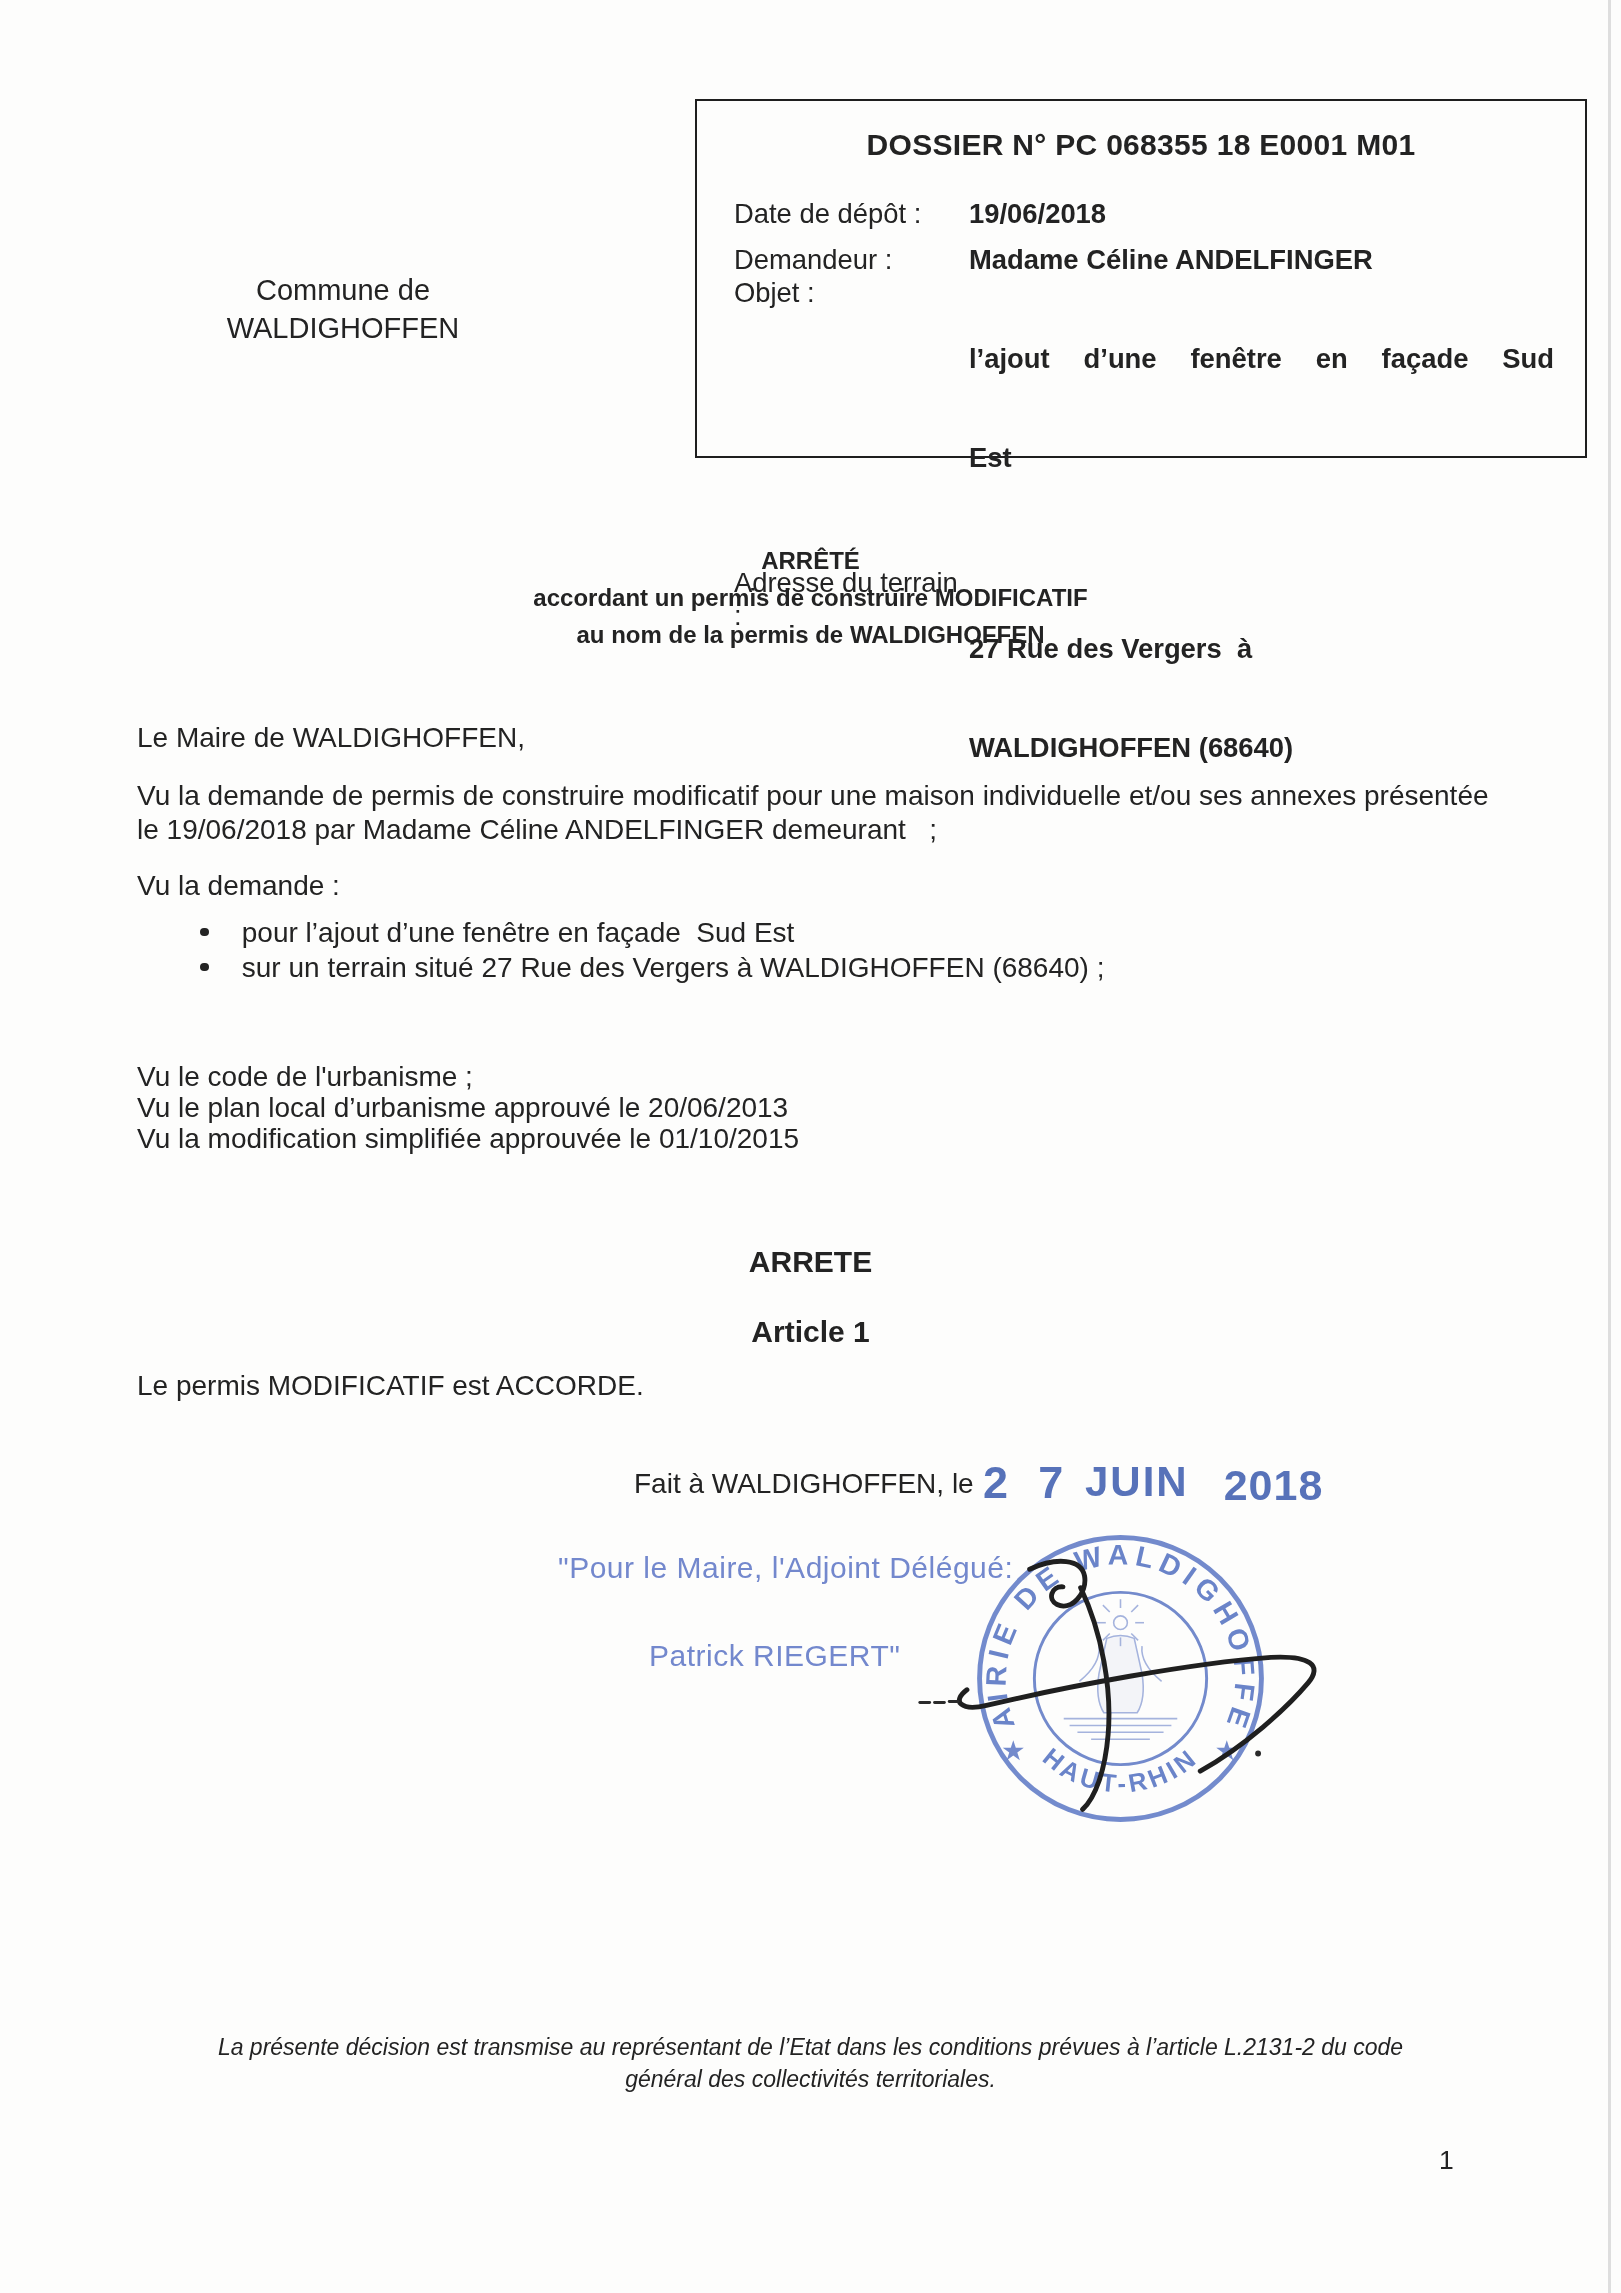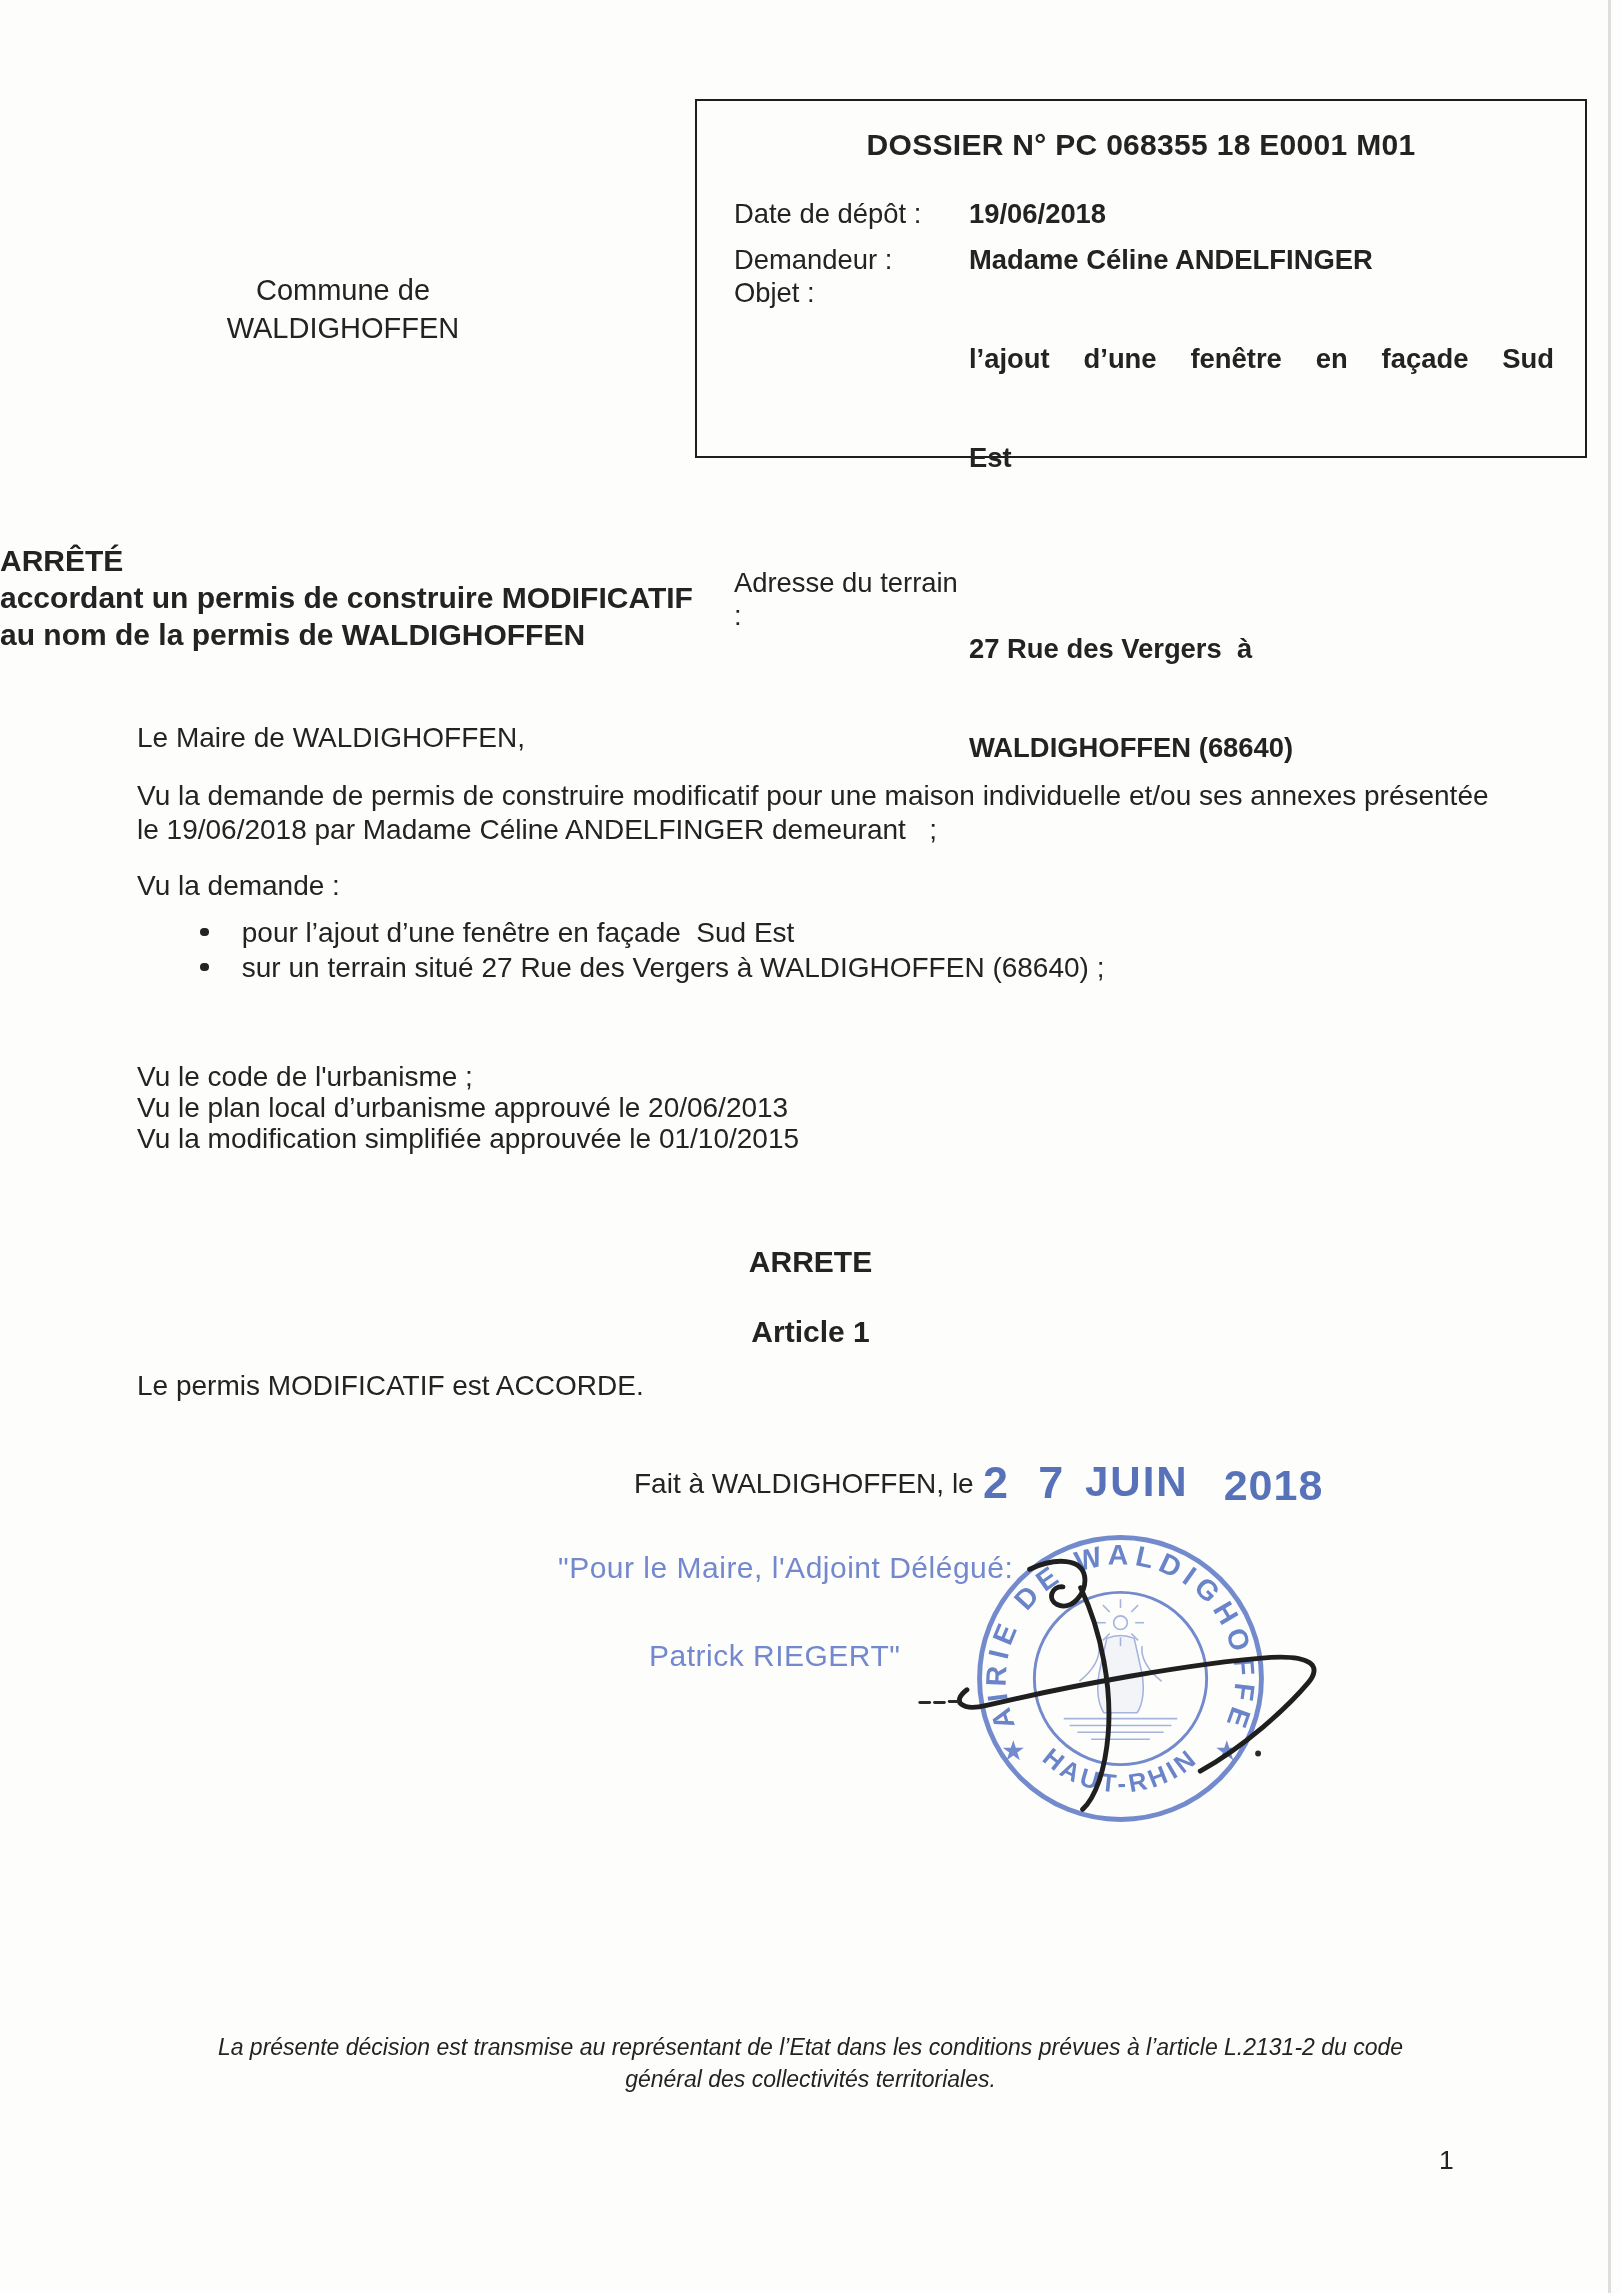--- a/index.html
+++ b/index.html
@@ -19,21 +19,21 @@
   .dossier-title{text-align:center;margin-top:26.5px;font-size:30px;font-weight:bold;letter-spacing:0.3px;}
   .dossier-rows{margin:35px 31px 0 37px;font-size:27.4px;}
   .drow{display:flex;line-height:33px;}
   .drow.gap-after{margin-bottom:13.7px;}
   .drow.gap-before{margin-top:25.5px;}
   .dlabel{width:235px;flex:none;}
   .dvalue{flex:1;font-weight:bold;white-space:pre-wrap;}
   .just{text-align:justify;text-align-last:justify;}
 
   
-  .doc-title{left:0;top:542px;width:1621px;text-align:left;font-weight:bold;font-size:30px;line-height:37px;}
+  .doc-title{left:0;top:542px;width:1621px;text-align:center;font-weight:bold;font-size:24px;line-height:37px;}
 
   .body-text{font-size:28px;}
   .maire-line{left:137px;top:722px;}
   .p1{left:137px;top:779px;line-height:34px;}
   .vu-demande{left:137px;top:870px;}
   .bullets{left:137px;top:915px;line-height:35px;}
   .bullet{display:flex;align-items:flex-start;}
   .bullet-dot{width:8.8px;height:8.8px;border-radius:50%;background:#232323;margin:12.7px 0 0 63px;flex:none;}
   .bullet-text{margin-left:33px;white-space:pre;}
   .vu-block{left:137px;top:1061px;line-height:31px;}

